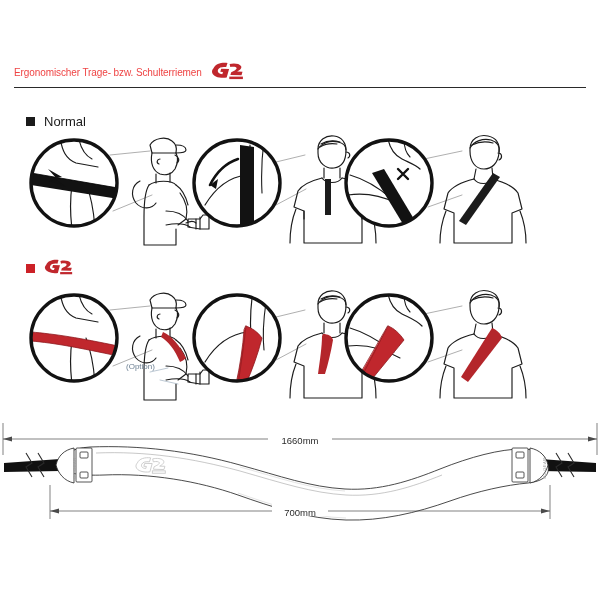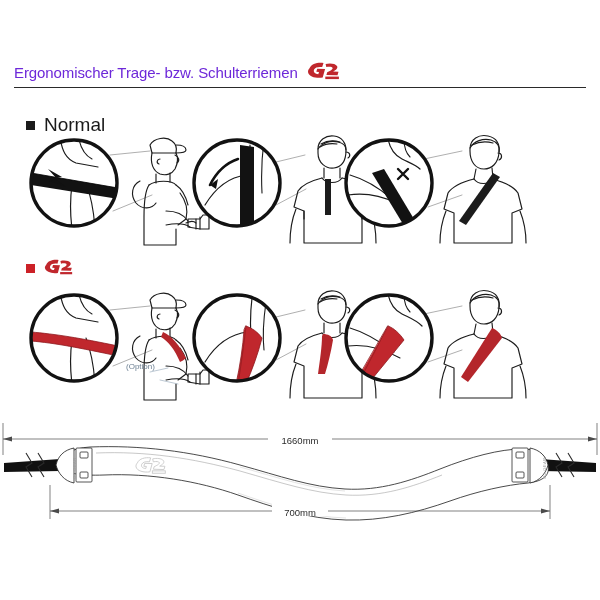--- a/index.html
+++ b/index.html
@@ -6,31 +6,31 @@
   body{
     width:600px;height:600px;background:#ffffff;
     font-family:"Liberation Sans", sans-serif;
     color:#1a1a1a;overflow:hidden;position:relative;
   }
   .page{position:relative;width:600px;height:600px;}
 
   
   .header{position:absolute;left:14px;top:62px;width:572px;}
   .header-row{display:flex;align-items:center;gap:9px;}
-  .title{font-size:15px;letter-spacing:-0.1px;color:#6d28d9;white-space:nowrap;}
+  .title{font-size:10px;letter-spacing:-0.1px;color:#ef4444;white-space:nowrap;}
   .g2logo{display:inline-block;line-height:0;}
   .g2logo svg{display:block;}
   .header-rule{margin-top:5px;height:1px;background:#2a2a2a;width:100%;}
 
   
   .sect-label{position:absolute;display:flex;align-items:center;gap:9px;}
   .bullet{width:9px;height:9px;display:inline-block;}
   .bullet.black{background:#1b1b1b;}
   .bullet.red{background:#cc2127;}
-  .sect-text{font-size:19px;color:#1a1a1a;}
+  .sect-text{font-size:13px;color:#1a1a1a;}
   #sect-normal{left:26px;top:114px;}
   #sect-g2{left:26px;top:259px;}
 
   
   .row{position:absolute;left:0;width:600px;height:125px;text-decoration:underline;}
   #row-normal{top:133px;}
   #row-g2{top:288px;}
   .row svg{display:block;}
 
   

